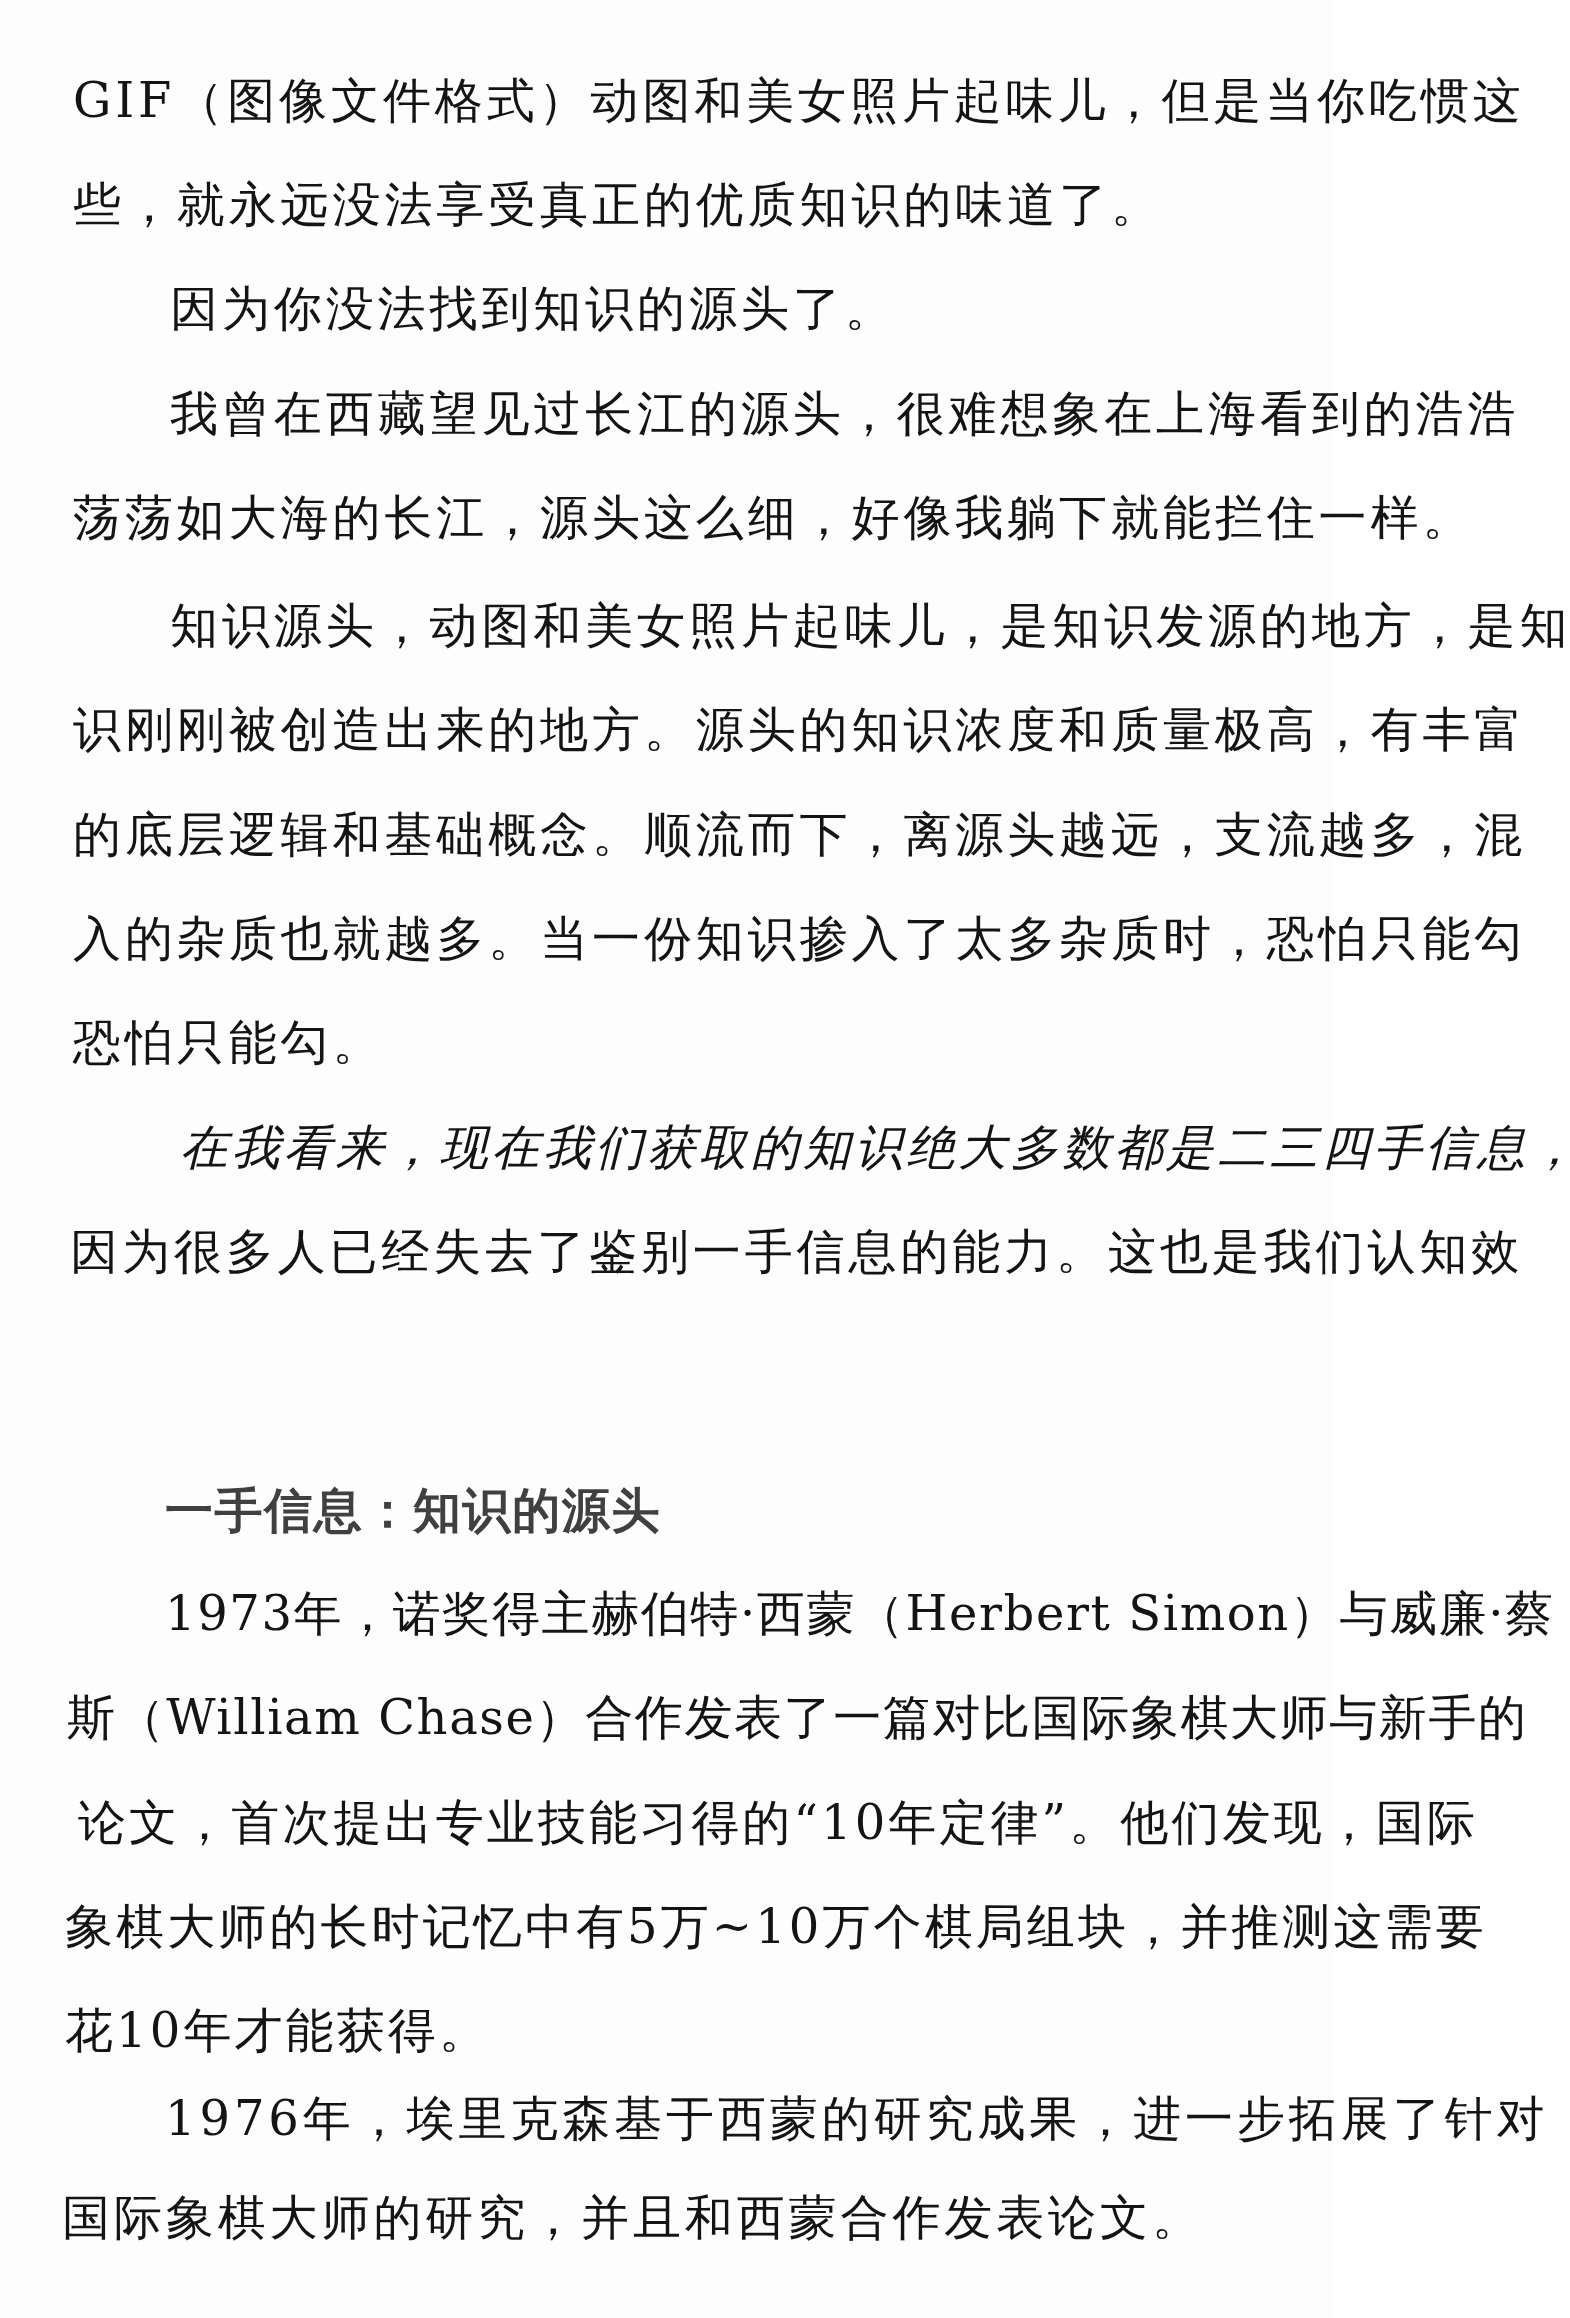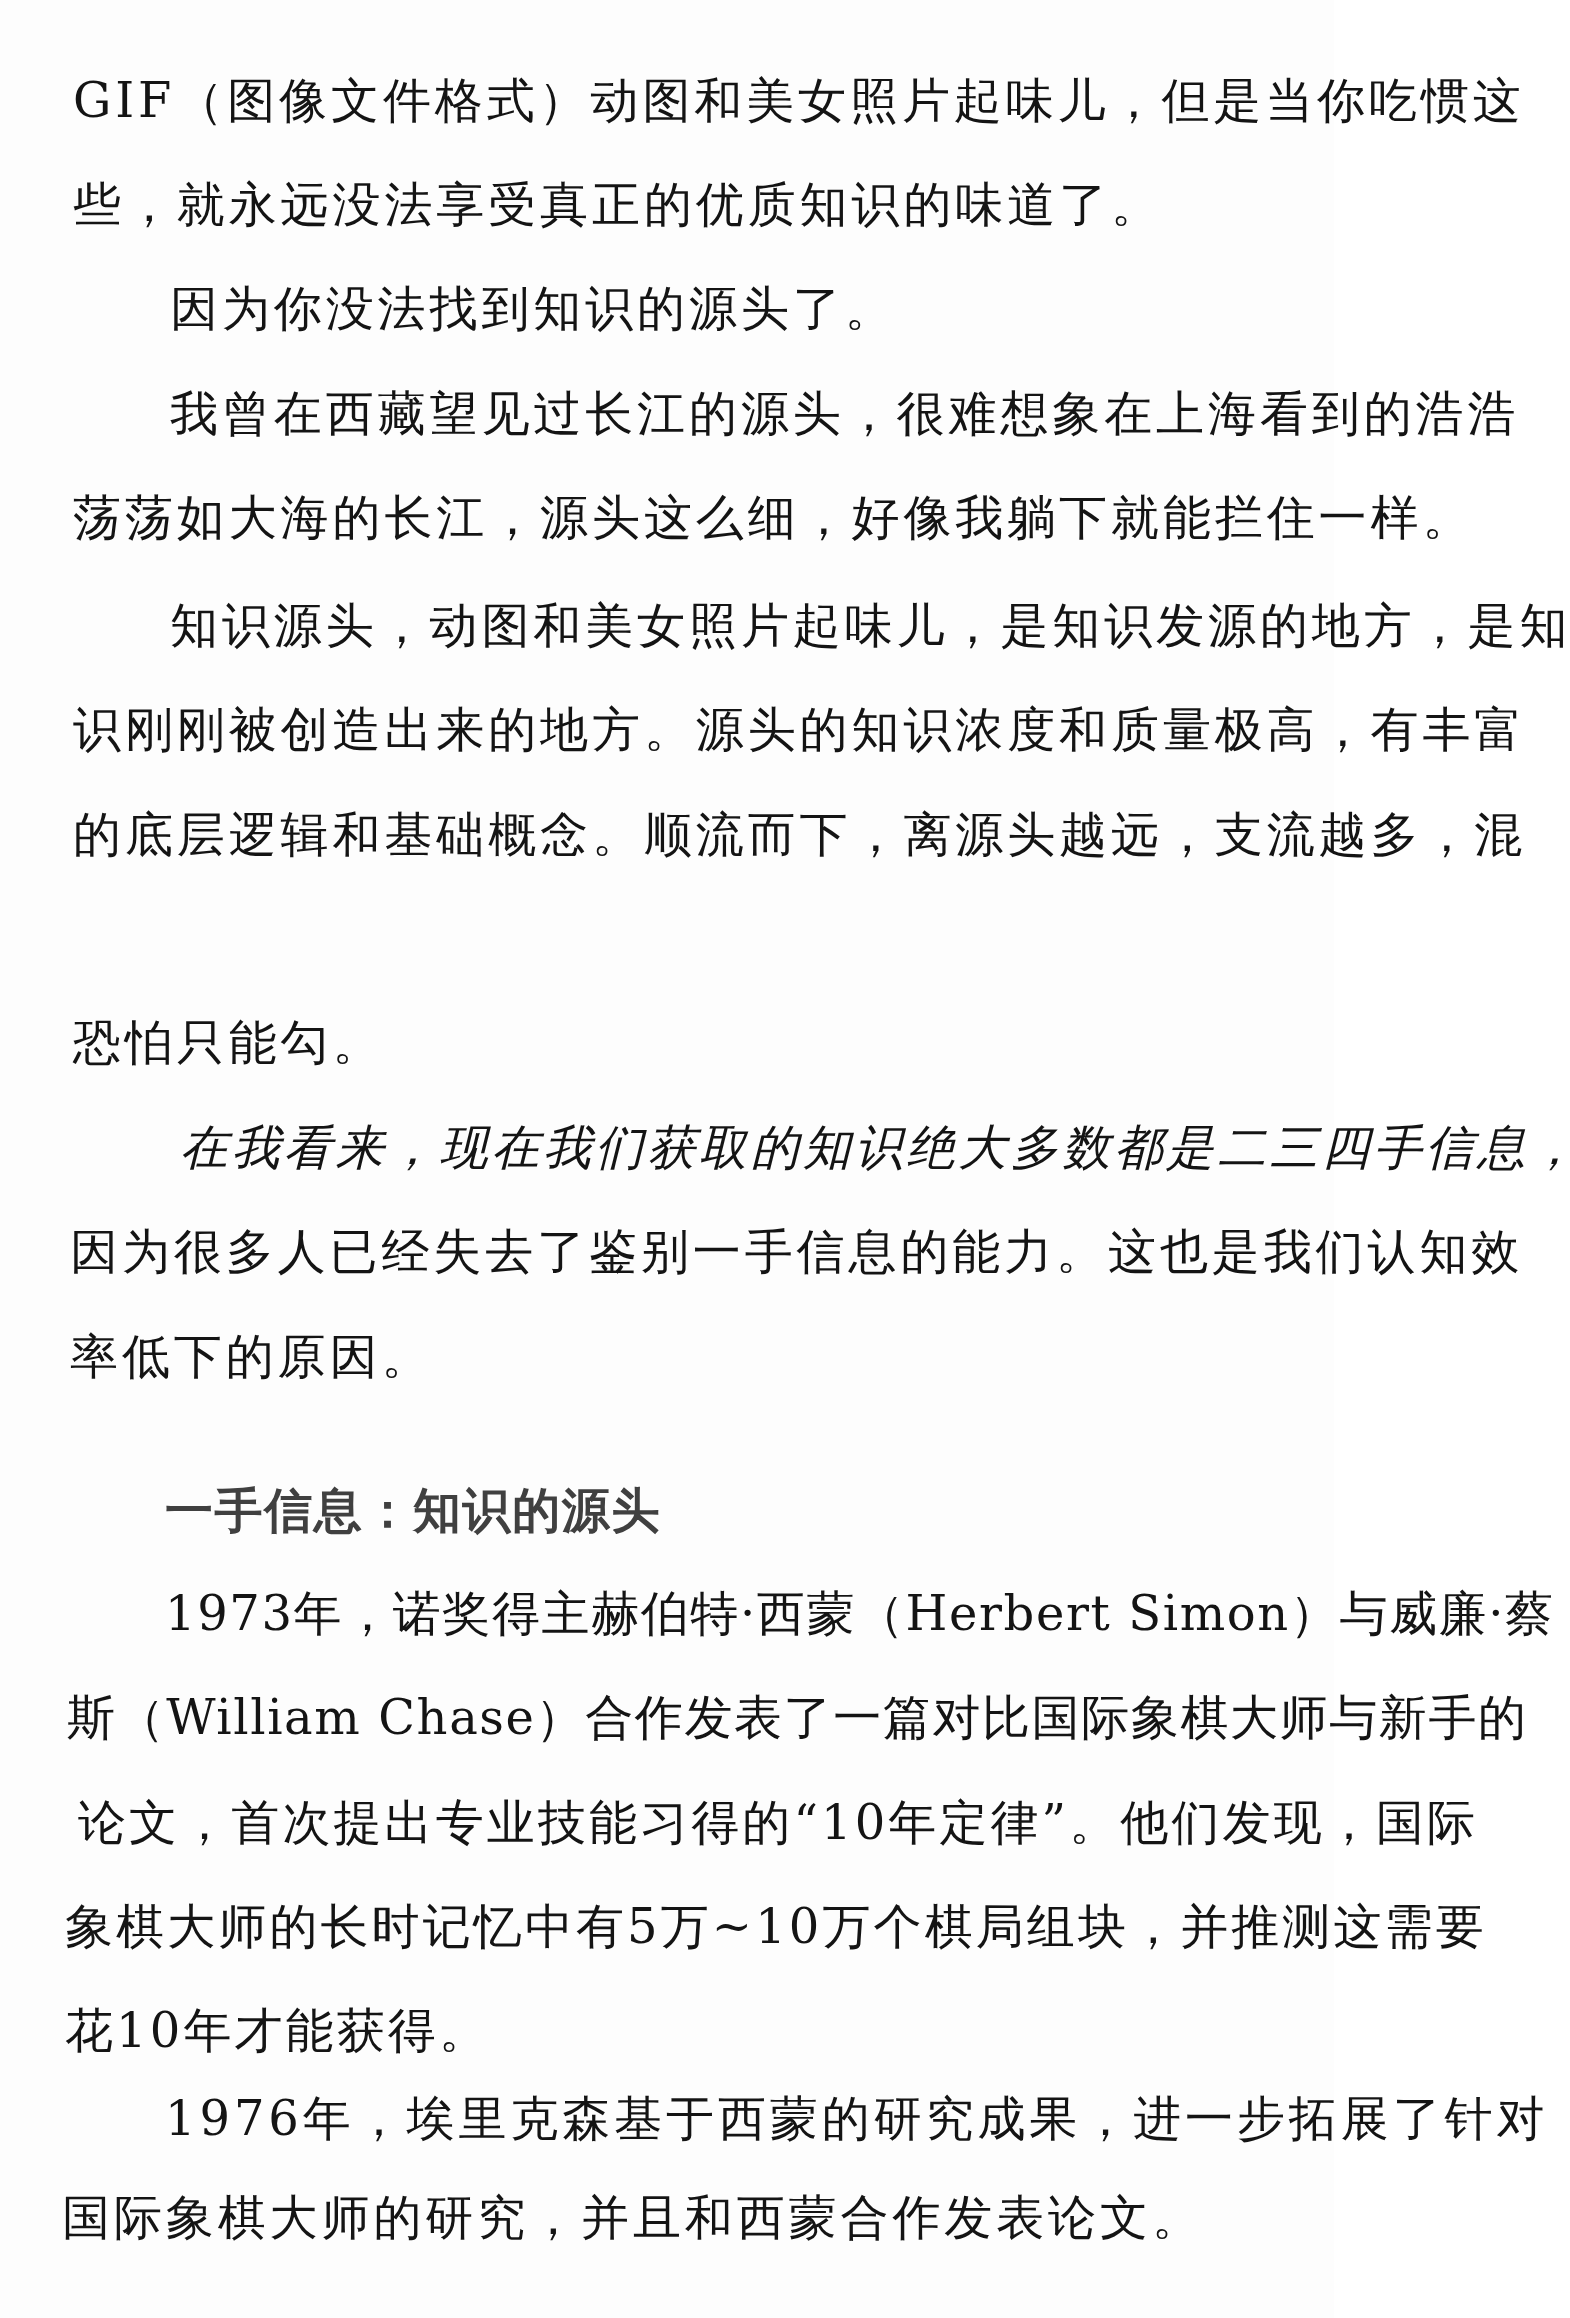--- a/index.html
+++ b/index.html
@@ -35,24 +35,24 @@
 <div class="page">
 
   <div class="line" style="left:73px; top:72px; width:1430px; letter-spacing:3.9px;">GIF（图像文件格式）动图和美女照片起味儿，但是当你吃惯这</div>
   <div class="line" style="left:73px; top:176px; letter-spacing:3.9px;">些，就永远没法享受真正的优质知识的味道了。</div>
   <div class="line" style="left:170px; top:280px; letter-spacing:3.9px;">因为你没法找到知识的源头了。</div>
   <div class="line" style="left:170px; top:385px; letter-spacing:3.9px;">我曾在西藏望见过长江的源头，很难想象在上海看到的浩浩</div>
   <div class="line" style="left:73px; top:489px; letter-spacing:3.9px;">荡荡如大海的长江，源头这么细，好像我躺下就能拦住一样。</div>
   <div class="line" style="left:170px; top:597px; letter-spacing:3.9px;">知识源头，动图和美女照片起味儿，是知识发源的地方，是知</div>
   <div class="line" style="left:73px; top:701px; letter-spacing:3.9px;">识刚刚被创造出来的地方。源头的知识浓度和质量极高，有丰富</div>
   <div class="line" style="left:73px; top:806px; letter-spacing:3.9px;">的底层逻辑和基础概念。顺流而下，离源头越远，支流越多，混</div>
+  <div class="line" style="left:73px; top:910px; letter-spacing:3.9px;">入的杂质也就越多。当一份知识掺入了太多杂质时，恐怕只能勾</div>
   <div class="line" style="left:73px; top:1014px; letter-spacing:3.9px;">恐怕只能勾。</div>
   <div class="line" style="left:180px; top:1119px; letter-spacing:3.9px;font-style:italic;">在我看来，现在我们获取的知识绝大多数都是二三四手信息，</div>
   <div class="line" style="left:70px; top:1223px; letter-spacing:3.9px;">因为很多人已经失去了鉴别一手信息的能力。这也是我们认知效</div>
-  <div class="line" style="left:70px; top:1328px; letter-spacing:3.9px;">率低下的原因。</div>
 
   <div class="heading" style="left:165px; top:1482px;">一手信息：知识的源头</div>
 
   <div class="line" style="left:165px; top:1585px; letter-spacing:1.6px;">1973年，诺奖得主赫伯特·西蒙（Herbert Simon）与威廉·蔡</div>
   <div class="line" style="left:67px; top:1689px; letter-spacing:1.6px;">斯（William Chase）合作发表了一篇对比国际象棋大师与新手的</div>
   <div class="line" style="left:78px; top:1794px; letter-spacing:3.1px;">论文，首次提出专业技能习得的“10年定律”。他们发现，国际</div>
   <div class="line" style="left:65px; top:1898px; letter-spacing:3.1px;">象棋大师的长时记忆中有5万~10万个棋局组块，并推测这需要</div>
   <div class="line" style="left:65px; top:2002px; letter-spacing:3.1px;">花10年才能获得。</div>
   <div class="line" style="left:165px; top:2090px; letter-spacing:3.9px;">1976年，埃里克森基于西蒙的研究成果，进一步拓展了针对</div>
   <div class="line" style="left:62px; top:2189px; letter-spacing:3.9px;">国际象棋大师的研究，并且和西蒙合作发表论文。</div>

